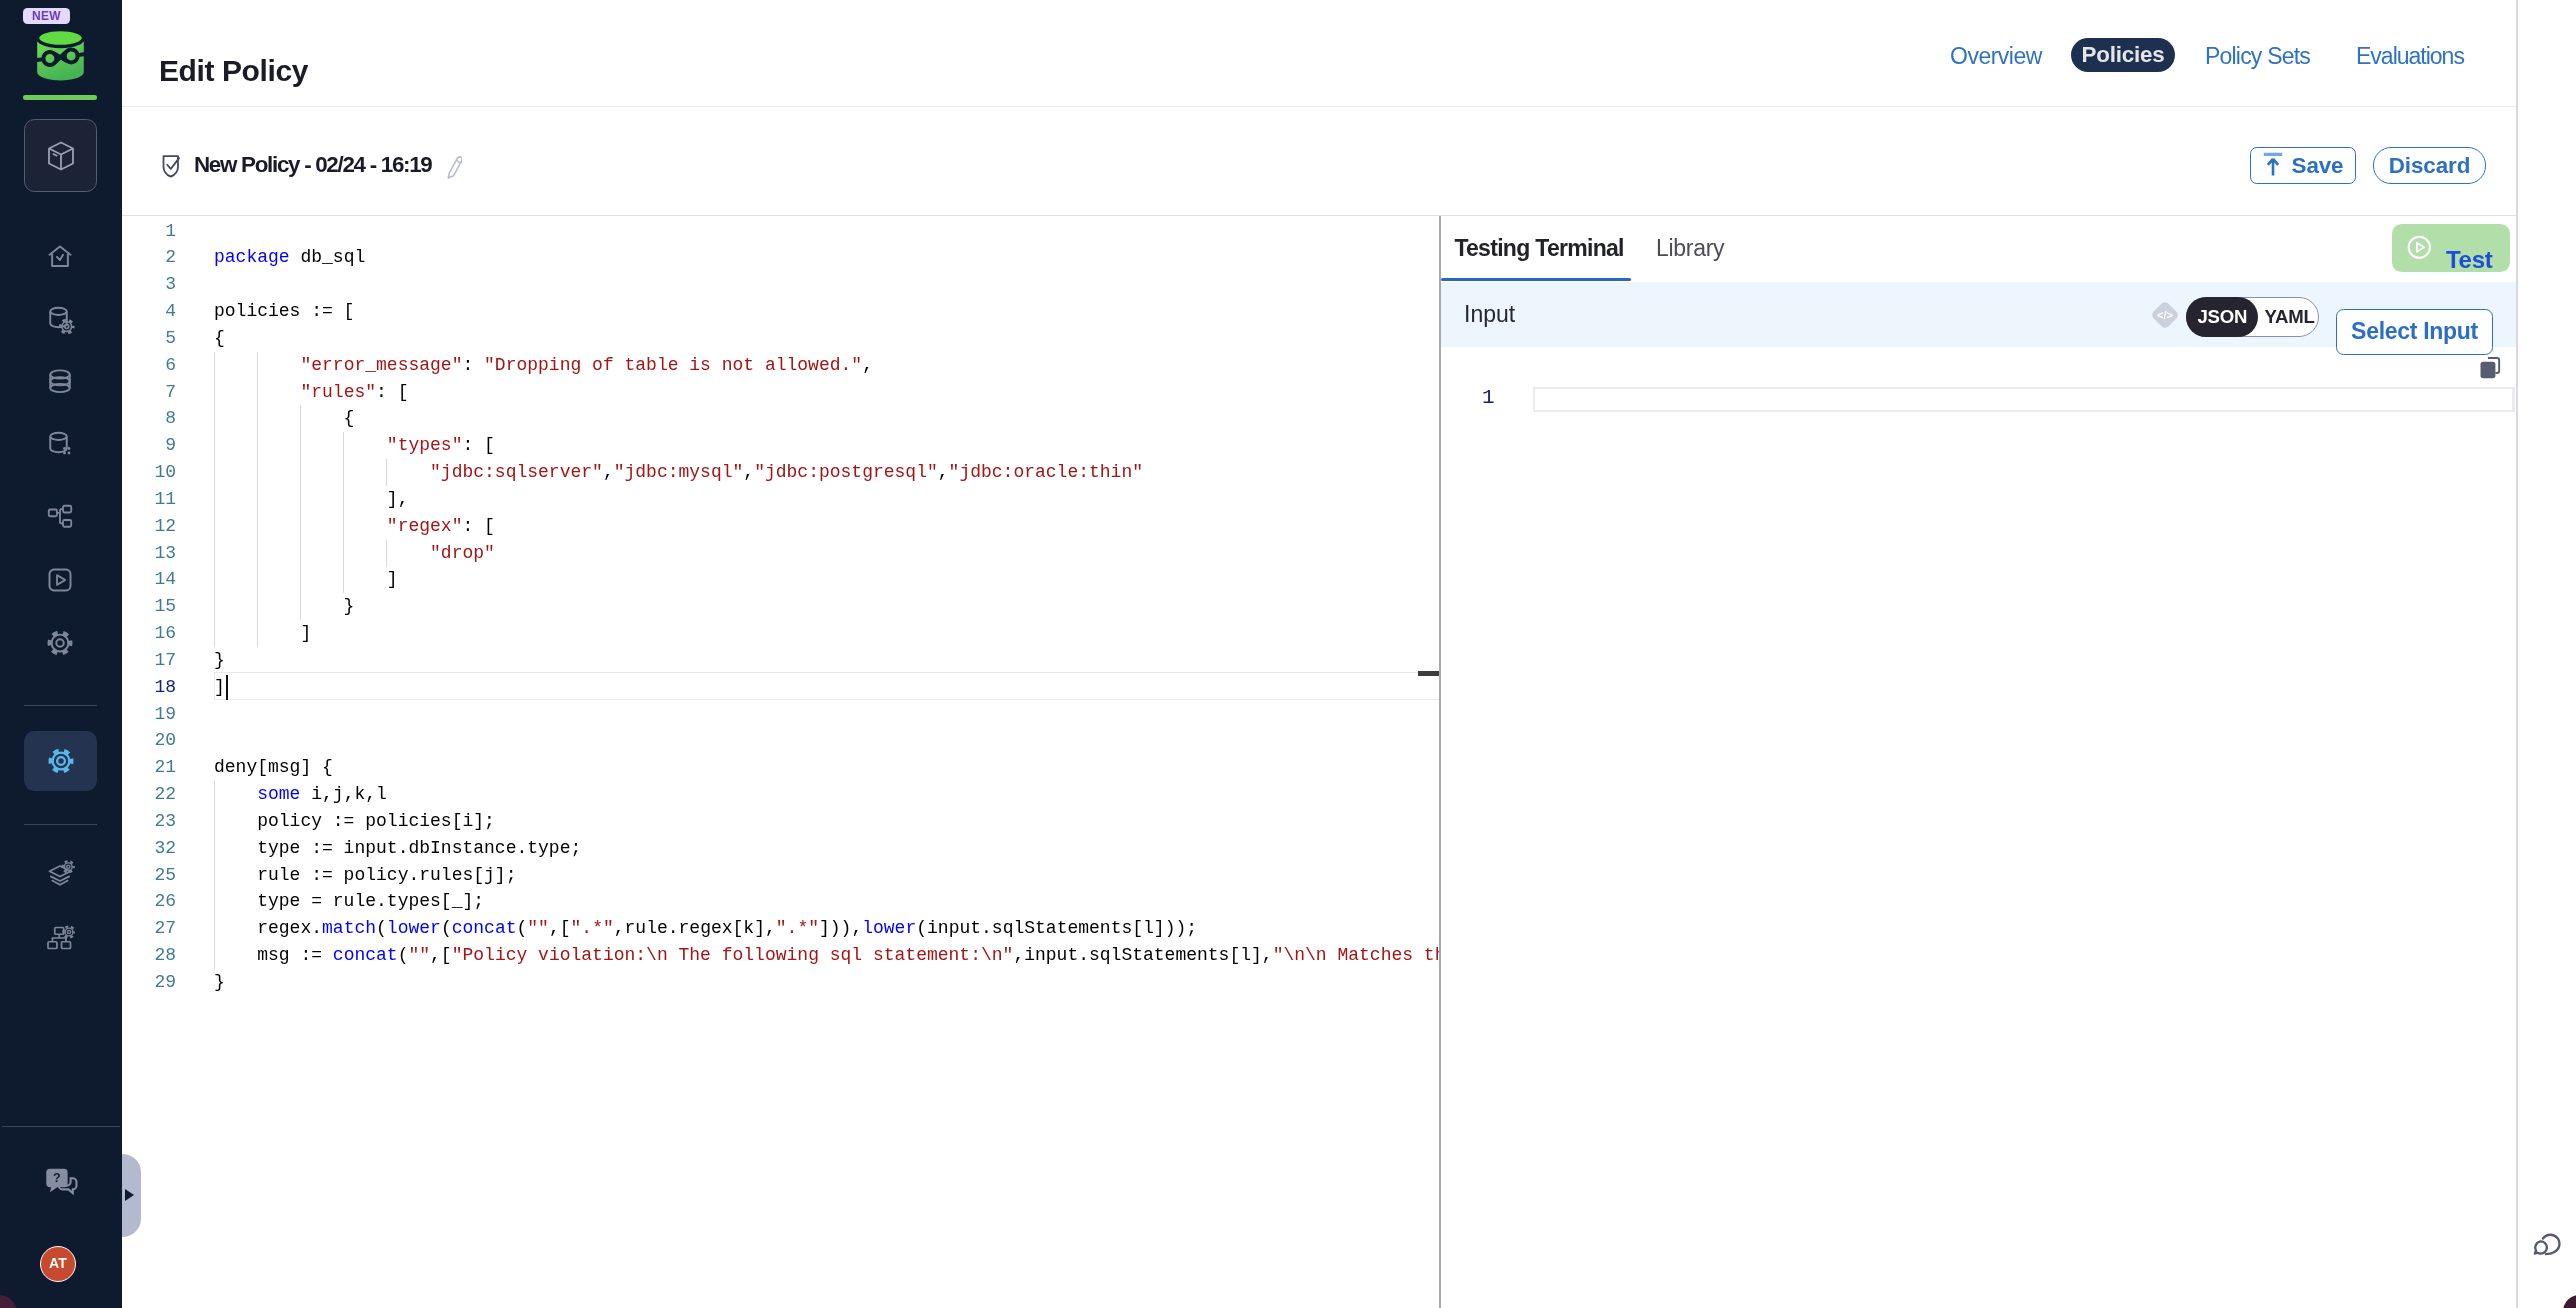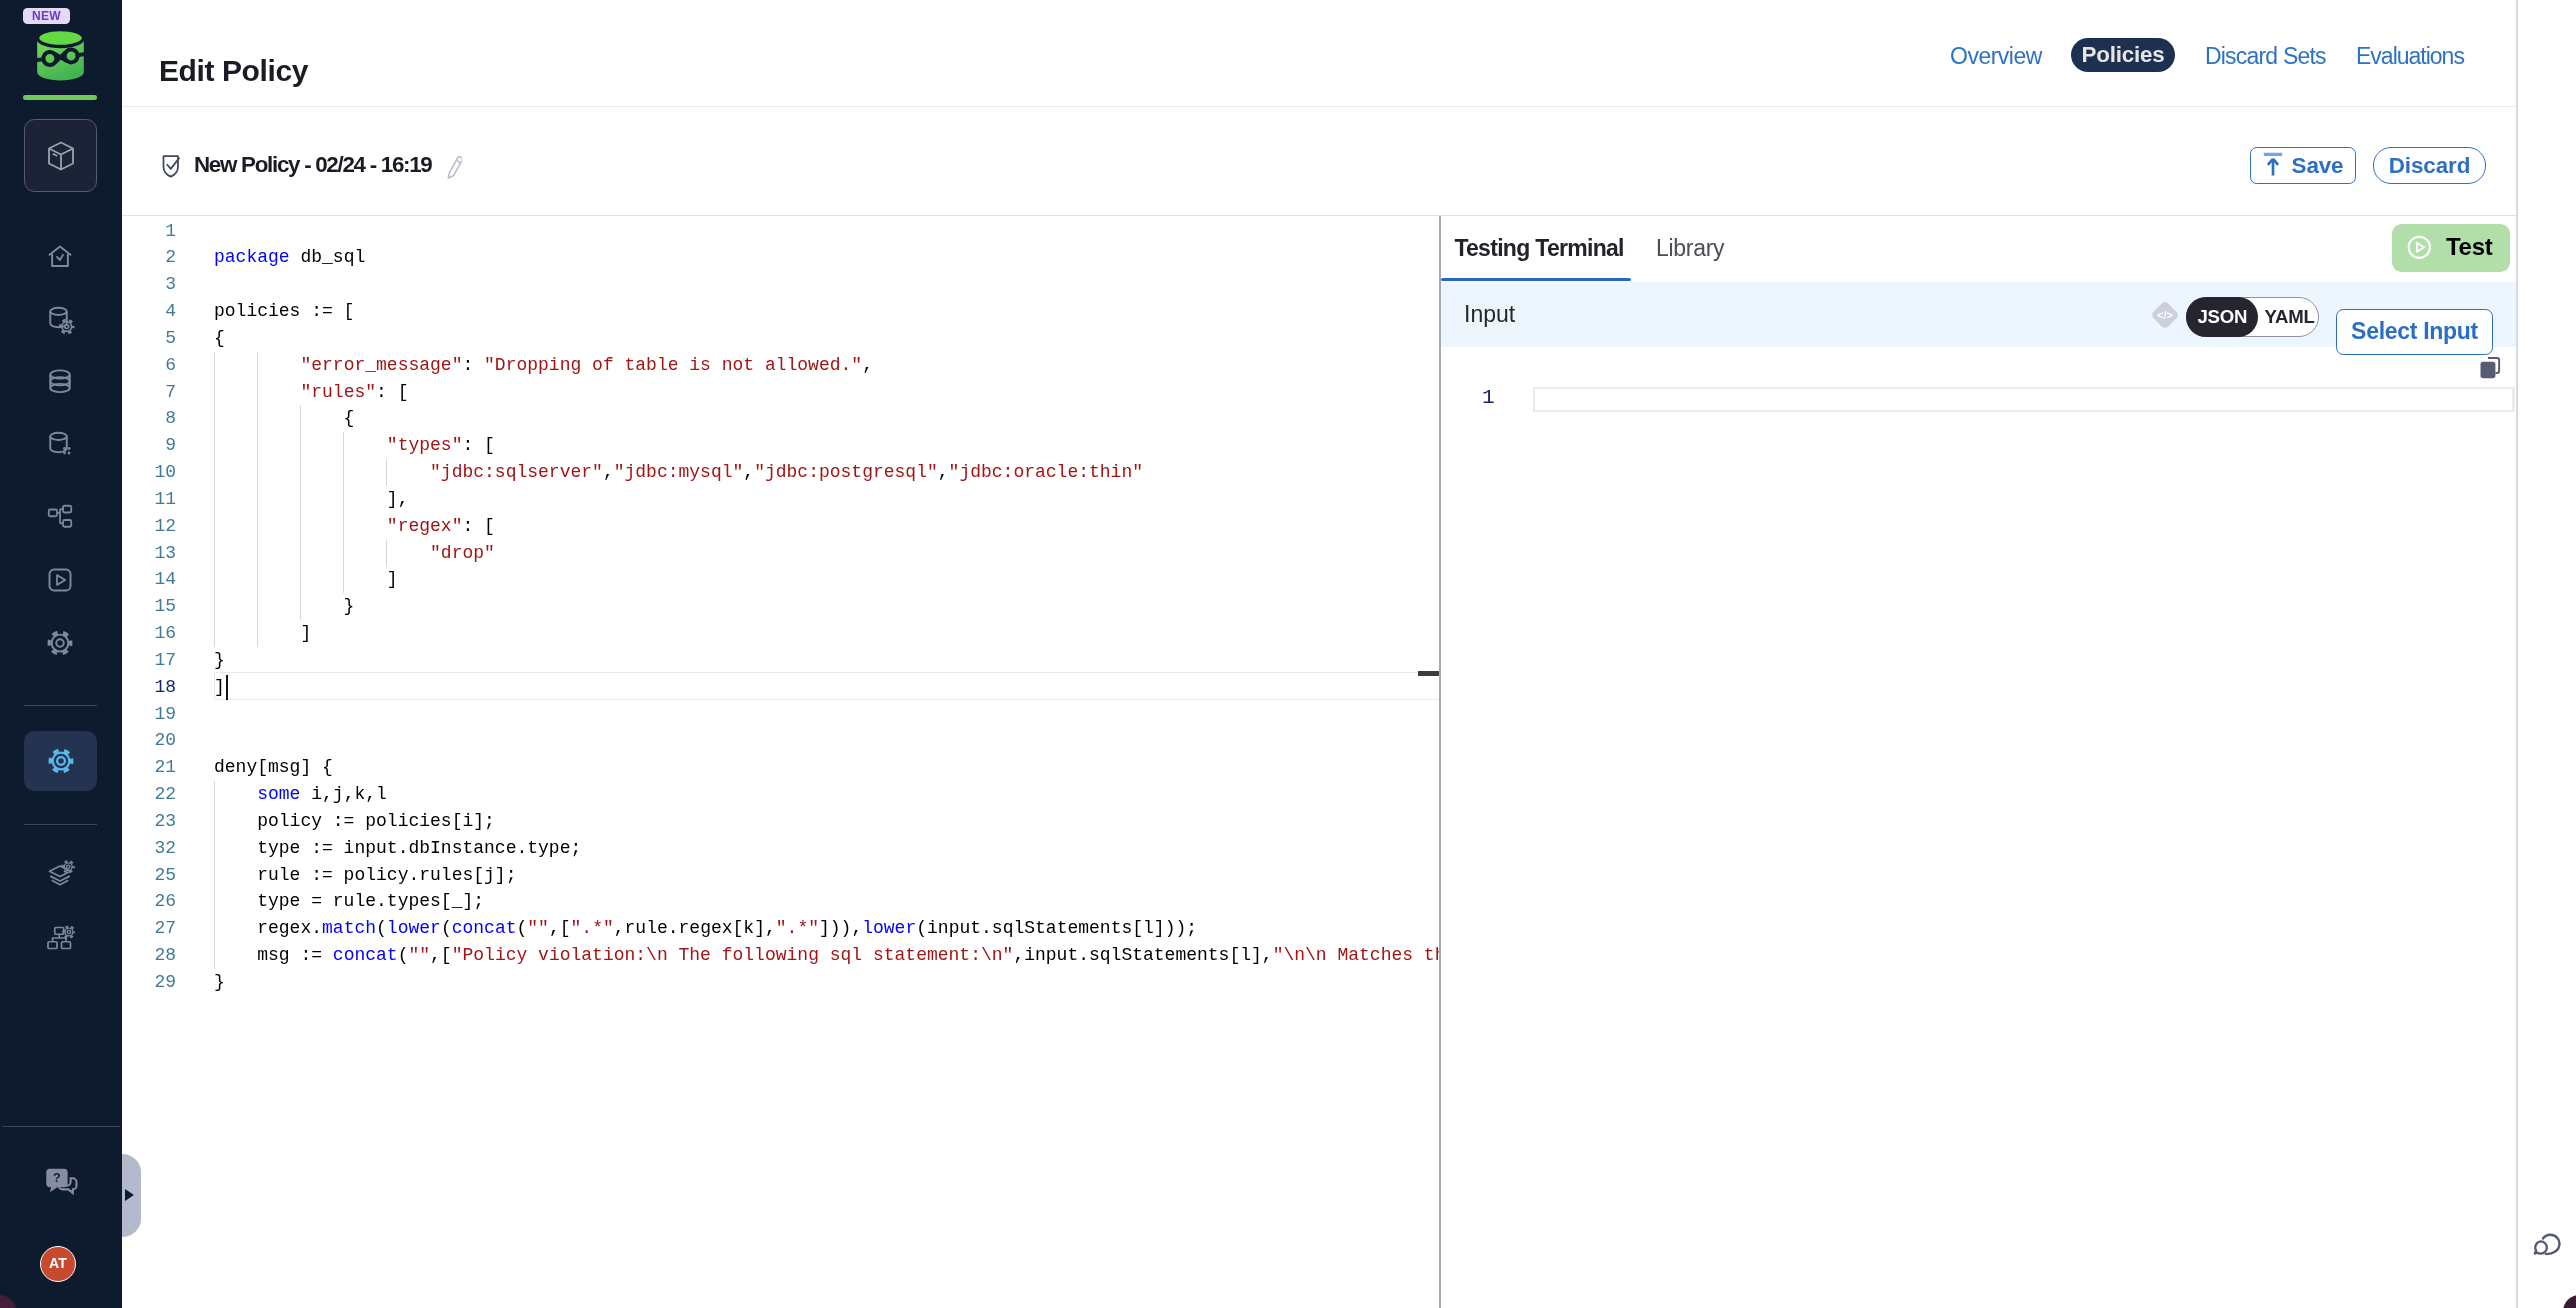--- a/index.html
+++ b/index.html
@@ -59,21 +59,21 @@
 #cursor { position:absolute; left:104px; top:675px; width:2.2px; height:24.6px; background:#121212; }
 #odash { position:absolute; left:1296px; top:671px; width:21px; height:4.8px; background:#3d3d3d; }
 #vsplit { position:absolute; left:1317px; top:216px; width:1.8px; height:1093px; background:#a8a8b2; }
 
 #rp { position:absolute; left:1319px; top:216px; width:1076px; height:1093px; background:#fff; }
 #tt { position:absolute; left:13.4px; top:18.6px; font-size:23px; font-weight:bold; letter-spacing:-0.7px; color:#22222a; }
 #lib { position:absolute; left:215px; top:18.6px; font-size:23px; letter-spacing:-0.3px; color:#4d4d59; }
 #underline { position:absolute; left:0px; top:62px; width:190px; height:3.4px; background:#2769ba; border-radius:1.5px; }
 #testbtn { position:absolute; left:951px; top:8.2px; width:118px; height:48px; background:#b2dfa9; border-radius:9.7px; }
 #testbtn svg { position:absolute; left:15px; top:11.2px; }
-#testbtn b { position:absolute; left:54px; top:9px; color:#000000; font-size:24px; letter-spacing:-0.3px; }
+#testbtn b { position:absolute; left:54px; top:22px; color:#1d4ed8; font-size:24px; letter-spacing:-0.3px; }
 #inband { position:absolute; left:0; top:66px; width:1076px; height:65px; background:#edf6fc; }
 #inband .lbl { position:absolute; left:23px; top:19.4px; font-size:23px; color:#26262e; }
 #cdia { position:absolute; left:707px; top:16.4px; }
 #seg { position:absolute; left:745px; top:15px; width:133px; height:40px; background:#fff;
   border:1.5px solid #8f90a5; border-radius:20px; }
 #seg .j { position:absolute; left:-0.7px; top:-0.7px; width:72px; height:40px; background:#26252f; border-radius:20px;
   color:#fff; font-weight:bold; font-size:18.6px; text-align:center; line-height:40px; letter-spacing:-0.2px; }
 #seg .y { position:absolute; left:72px; top:0; width:61px; height:37px; color:#26252f; font-weight:bold;
   font-size:18.6px; text-align:center; line-height:37px; letter-spacing:-0.2px; }
 #selinp { position:absolute; left:895px; top:9px; width:157px; height:46px; border:1.9px solid #2a6fc5;
@@ -190,21 +190,21 @@
 </svg></div>
   <div id="avatar">AT</div>
   <div id="blb"></div>
 </div>
 <div id="handle"></div>
 <div id="main">
   <div id="hdr">
     <div id="h1">Edit Policy</div>
     <div class="tab" style="left:1828px; letter-spacing:-0.5px;">Overview</div>
     <div id="pill">Policies</div>
-    <div class="tab" style="left:2083px; letter-spacing:-0.8px;">Discard Sets</div>
+    <div class="tab" style="left:2083px; letter-spacing:-0.8px;">Policy Sets</div>
     <div class="tab" style="left:2234px; letter-spacing:-1px;">Evaluations</div>
   </div>
   <div id="sub">
     <div id="shield"><svg width="18.6" height="26" viewBox="0 0 25 35">
 <path d="M2 3 H21.5 V17 c0 7-4.5 11-9.75 13.5 C6.5 28 2 24 2 17 Z" fill="none" stroke="#414864" stroke-width="2.4" stroke-linejoin="round"></path>
 <path d="M7 14.5 l4.8 5.5 L23 5.5" fill="none" stroke="#414864" stroke-width="2.4" stroke-linecap="round" stroke-linejoin="round"></path>
 </svg></div>
     <div id="title">New Policy - 02/24 - 16:19</div>
     <div id="pencil"><svg width="16.4" height="27" viewBox="0 0 22 36">
 <path d="M3 33.5 l1.5-7 L15.5 6.5 a3.4 3.4 0 0 1 4.8-0.8 a3.4 3.4 0 0 1 0.8 4.8 L10 30.5 Z" fill="none" stroke="#b9bdd2" stroke-width="2.2" stroke-linejoin="round"></path>

